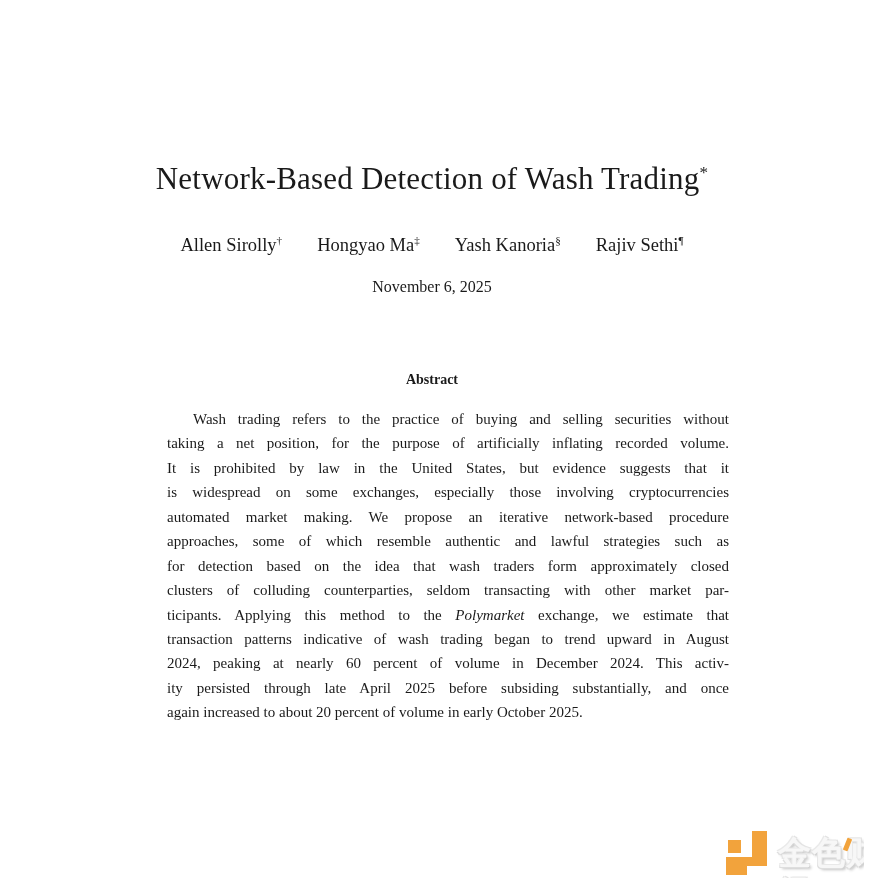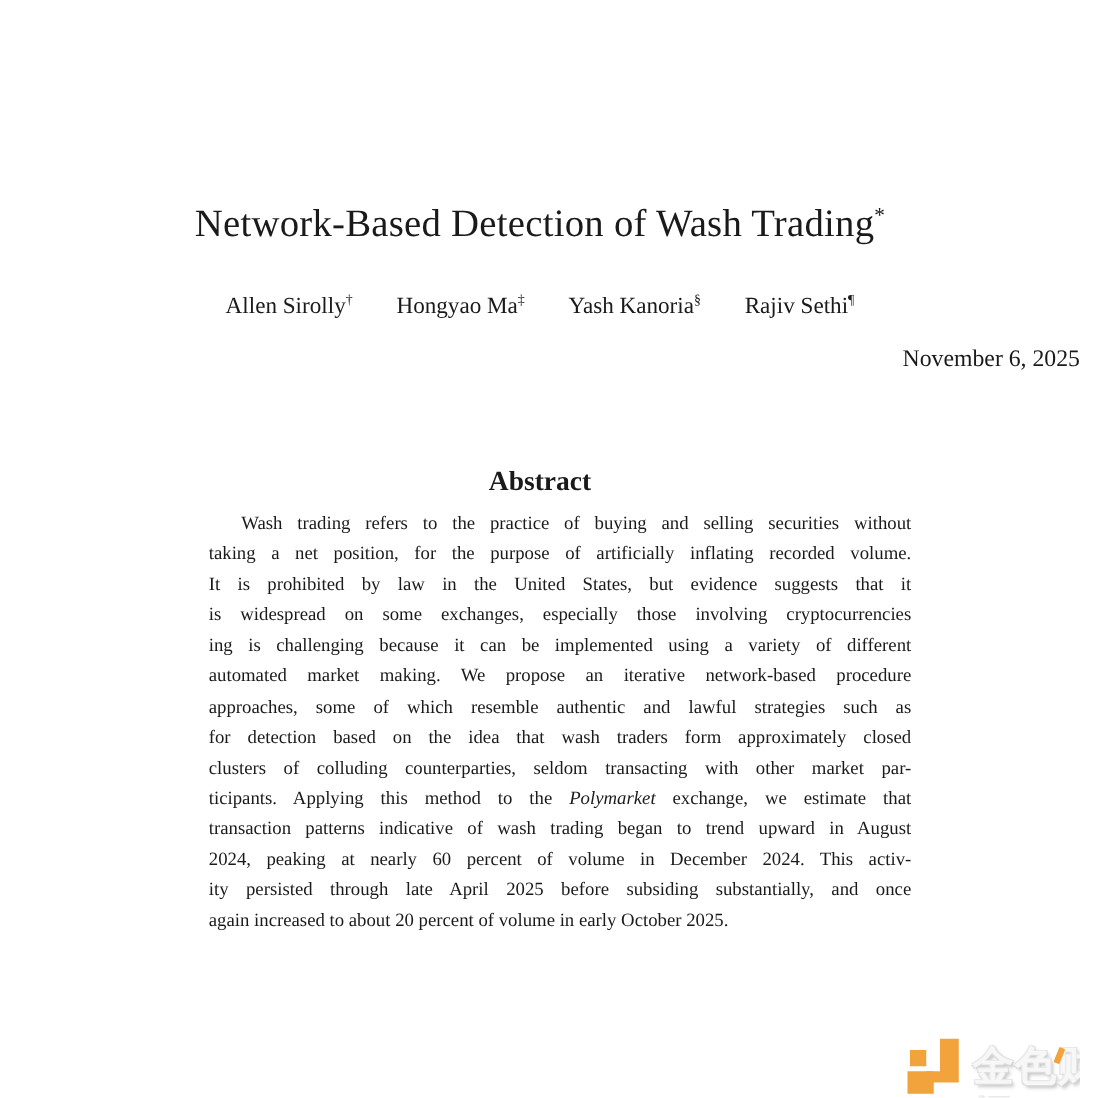--- a/index.html
+++ b/index.html
@@ -48,33 +48,33 @@
     font-size: 60%;
     line-height: 0;
   }
 
   
   .date {
     position: absolute;
     top: 277px;
     left: 0;
     width: 100%;
-    text-align: right;
-    font-size: 19px;
+    text-align: center;
+    font-size: 16px;
     line-height: 1.2;
   }
 
   
   .abstract-heading {
     position: absolute;
     top: 372px;
     left: 0;
     width: 100%;
     text-align: center;
-    font-size: 22px;
+    font-size: 14px;
     font-weight: bold;
     line-height: 1.2;
   }
   .abstract-body {
     position: absolute;
     top: 407px;
     left: 167px;
     width: 562px;
     font-size: 15px;
     font-family: Liberation Serif, serif;
@@ -154,21 +154,20 @@
 
   <div class="date">November 6, 2025</div>
 
   <div class="abstract-heading">Abstract</div>
 
   <div class="abstract-body">
       <div class="abs-line first"><span>Wash trading refers to the practice of buying and selling securities without</span></div>
       <div class="abs-line"><span>taking a net position, for the purpose of artificially inflating recorded volume.</span></div>
       <div class="abs-line"><span>It is prohibited by law in the United States, but evidence suggests that it</span></div>
       <div class="abs-line"><span>is widespread on some exchanges, especially those involving cryptocurrencies</span></div>
-      <div class="abs-line"><span>ing is challenging because it can be implemented using a variety of different</span></div>
       <div class="abs-line"><span>automated market making. We propose an iterative network-based procedure</span></div>
       <div class="abs-line"><span>approaches, some of which resemble authentic and lawful strategies such as</span></div>
       <div class="abs-line"><span>for detection based on the idea that wash traders form approximately closed</span></div>
       <div class="abs-line"><span>clusters of colluding counterparties, seldom transacting with other market par-</span></div>
       <div class="abs-line"><span>ticipants. Applying this method to the </span><span class="it">Polymarket</span><span> exchange, we estimate that</span></div>
       <div class="abs-line"><span>transaction patterns indicative of wash trading began to trend upward in August</span></div>
       <div class="abs-line"><span>2024, peaking at nearly 60 percent of volume in December 2024. This activ-</span></div>
       <div class="abs-line"><span>ity persisted through late April 2025 before subsiding substantially, and once</span></div>
       <div class="abs-line last"><span>again increased to about 20 percent of volume in early October 2025.</span></div>
     </div>

